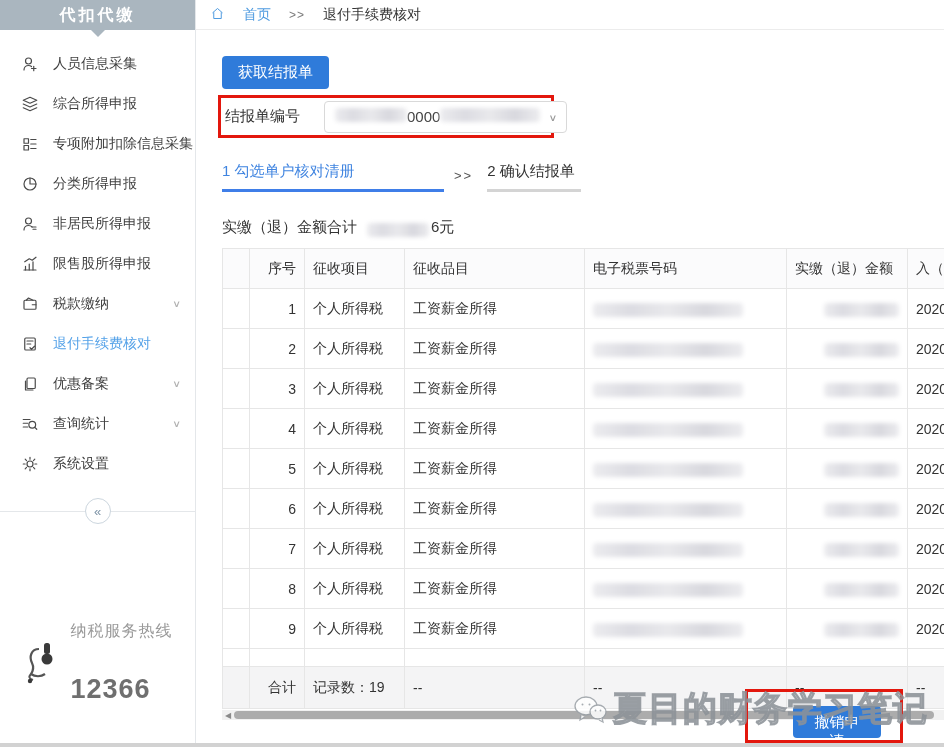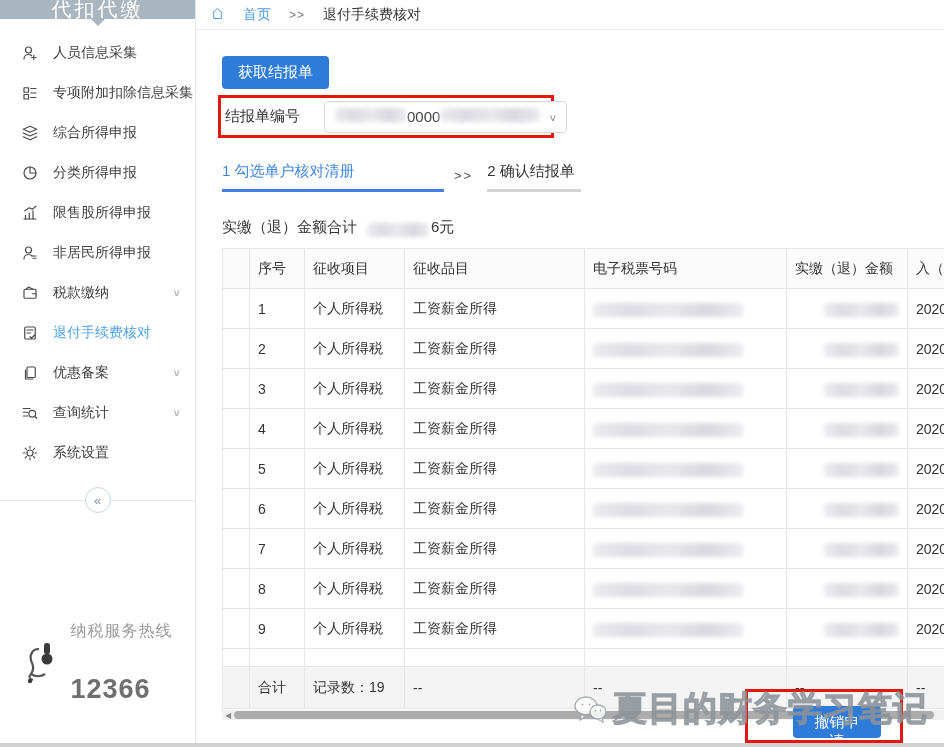--- a/index.html
+++ b/index.html
@@ -3,22 +3,22 @@
 <meta charset="utf-8">
 <style>
   * { margin:0; padding:0; box-sizing:border-box; }
   html,body { width:944px; height:747px; overflow:hidden; background:#fff;
     font-family:"Liberation Sans","DejaVu Sans",sans-serif; color:#333; }
   .app { display:flex; width:944px; height:743px; }
 
   
   .sidebar { position:relative; width:196px; flex:0 0 196px; height:100%;
     border-right:1px solid #e4e7ea; background:#fff; }
-  .sidebar-header { position:relative; height:19px; background:#aab6bf; color:#fff;
-    font-size:20px; font-weight:normal; letter-spacing:3px; display:flex;
+  .sidebar-header { position:relative; height:30px; background:#aab6bf; color:#fff;
+    font-size:16px; font-weight:bold; letter-spacing:3px; display:flex;
     align-items:center; justify-content:center; }
   .sidebar-header .pointer { position:absolute; left:50%; bottom:-7px; margin-left:-8px;
     width:0; height:0; border-left:8px solid transparent; border-right:8px solid transparent;
     border-top:8px solid #aab6bf; }
   .nav { padding-top:14px; }
   .nav-item { display:flex; align-items:center; height:40px; padding:0 14px 0 20px;
     font-size:14px; color:#3f3f3f; cursor:pointer; }
   .nav-item .ic { width:20px; height:20px; margin-right:13px; flex:0 0 20px; display:flex;
     align-items:center; justify-content:center; }
   .nav-item svg { width:18px; height:18px; stroke:#4a4a4a; fill:none;
@@ -74,21 +74,21 @@
   .summary { margin-top:17px; font-size:15px; display:flex; align-items:flex-end; }
   .summary .blur-chip { width:62px; margin:0 2px 0 10px; }
 
   .table-clip { margin-top:11px; width:726px; overflow:hidden; }
   table { table-layout:fixed; width:865px; border-collapse:collapse; font-size:14px; }
   col.c-chk{width:27px} col.c-no{width:55px} col.c-item{width:100px} col.c-cat{width:180px}
   col.c-tax{width:202px} col.c-amt{width:121px} col.c-date{width:180px}
   th,td { border:1px solid #e6e6e6; height:40px; padding:0 8px; font-weight:normal;
     text-align:left; white-space:nowrap; overflow:hidden; }
   thead th { background:#fbfbfc; color:#333; }
-  th.center, td.center { text-align:left; }
+  th.center, td.center { text-align:right; }
   td.right { text-align:right; }
   tr.empty-row td { height:18px; }
   tfoot td { background:#f4f4f5; height:42px; }
   .chip-tax { width:150px; } .chip-amt { width:75px; }
 
   .hscrollbar { position:relative; margin-top:1px; width:734px; height:10px; background:#f1f1f1;
     display:flex; align-items:center; }
   .hscroll-arrow { width:12px; color:#8a8a8a; font-size:8px; text-align:center; cursor:pointer; }
   .hscroll-thumb { height:8px; width:700px; background:#acacac; border-radius:4px; cursor:grab; }
 
@@ -119,65 +119,65 @@
               <circle cx="10" cy="8" r="4"></circle>
               <path d="M4 20c0-3.5 2.7-6 6-6 1.6 0 3 .5 4 1.4"></path>
               <path d="M17 15v6M14 18h6"></path>
             </svg>
           </span>
         <span class="lbl">人员信息采集</span>
       </div>
       <div class="nav-item">
         <span class="ic">
             <svg viewBox="0 0 24 24">
+              <path d="M3 7l9-4 9 4-9 4-9-4z"></path>
+              <path d="M3 12l9 4 9-4"></path>
+              <path d="M3 17l9 4 9-4"></path>
+            </svg>
+          </span>
+        <span class="lbl">综合所得申报</span>
+      </div>
+      <div class="nav-item">
+        <span class="ic">
+            <svg viewBox="0 0 24 24">
               <rect x="4" y="5" width="6" height="6"></rect>
               <rect x="4" y="14" width="6" height="6"></rect>
               <path d="M13 6h7M13 12h7M13 18h7"></path>
             </svg>
           </span>
         <span class="lbl">专项附加扣除信息采集</span>
       </div>
       <div class="nav-item">
         <span class="ic">
             <svg viewBox="0 0 24 24">
-              <path d="M3 7l9-4 9 4-9 4-9-4z"></path>
-              <path d="M3 12l9 4 9-4"></path>
-              <path d="M3 17l9 4 9-4"></path>
-            </svg>
-          </span>
-        <span class="lbl">综合所得申报</span>
-      </div>
-      <div class="nav-item">
-        <span class="ic">
-            <svg viewBox="0 0 24 24">
               <circle cx="12" cy="12" r="8"></circle>
               <path d="M12 4v8h8"></path>
             </svg>
           </span>
         <span class="lbl">分类所得申报</span>
+      </div>
+      <div class="nav-item">
+        <span class="ic">
+            <svg viewBox="0 0 24 24">
+              <circle cx="10" cy="8" r="4"></circle>
+              <path d="M4 20c0-3.5 2.7-6 6-6 2 0 3.7.8 4.8 2"></path>
+              <path d="M15 16h5M16 19h4"></path>
+            </svg>
+          </span>
+        <span class="lbl">非居民所得申报</span>
       </div>
       <div class="nav-item">
         <span class="ic">
             <svg viewBox="0 0 24 24">
               <path d="M4 20h16"></path>
               <path d="M6 20v-5M11 20v-8M16 20v-11"></path>
               <path d="M5 9l6-4 4 2 5-4"></path>
             </svg>
           </span>
         <span class="lbl">限售股所得申报</span>
-      </div>
-      <div class="nav-item">
-        <span class="ic">
-            <svg viewBox="0 0 24 24">
-              <circle cx="10" cy="8" r="4"></circle>
-              <path d="M4 20c0-3.5 2.7-6 6-6 2 0 3.7.8 4.8 2"></path>
-              <path d="M15 16h5M16 19h4"></path>
-            </svg>
-          </span>
-        <span class="lbl">非居民所得申报</span>
       </div>
       <div class="nav-item">
         <span class="ic">
             <svg viewBox="0 0 24 24">
               <rect x="4" y="7" width="16" height="12" rx="1.5"></rect>
               <path d="M7 7l3-3 6 3"></path>
               <path d="M15 13h5"></path>
             </svg>
           </span>
         <span class="lbl">税款缴纳</span>

